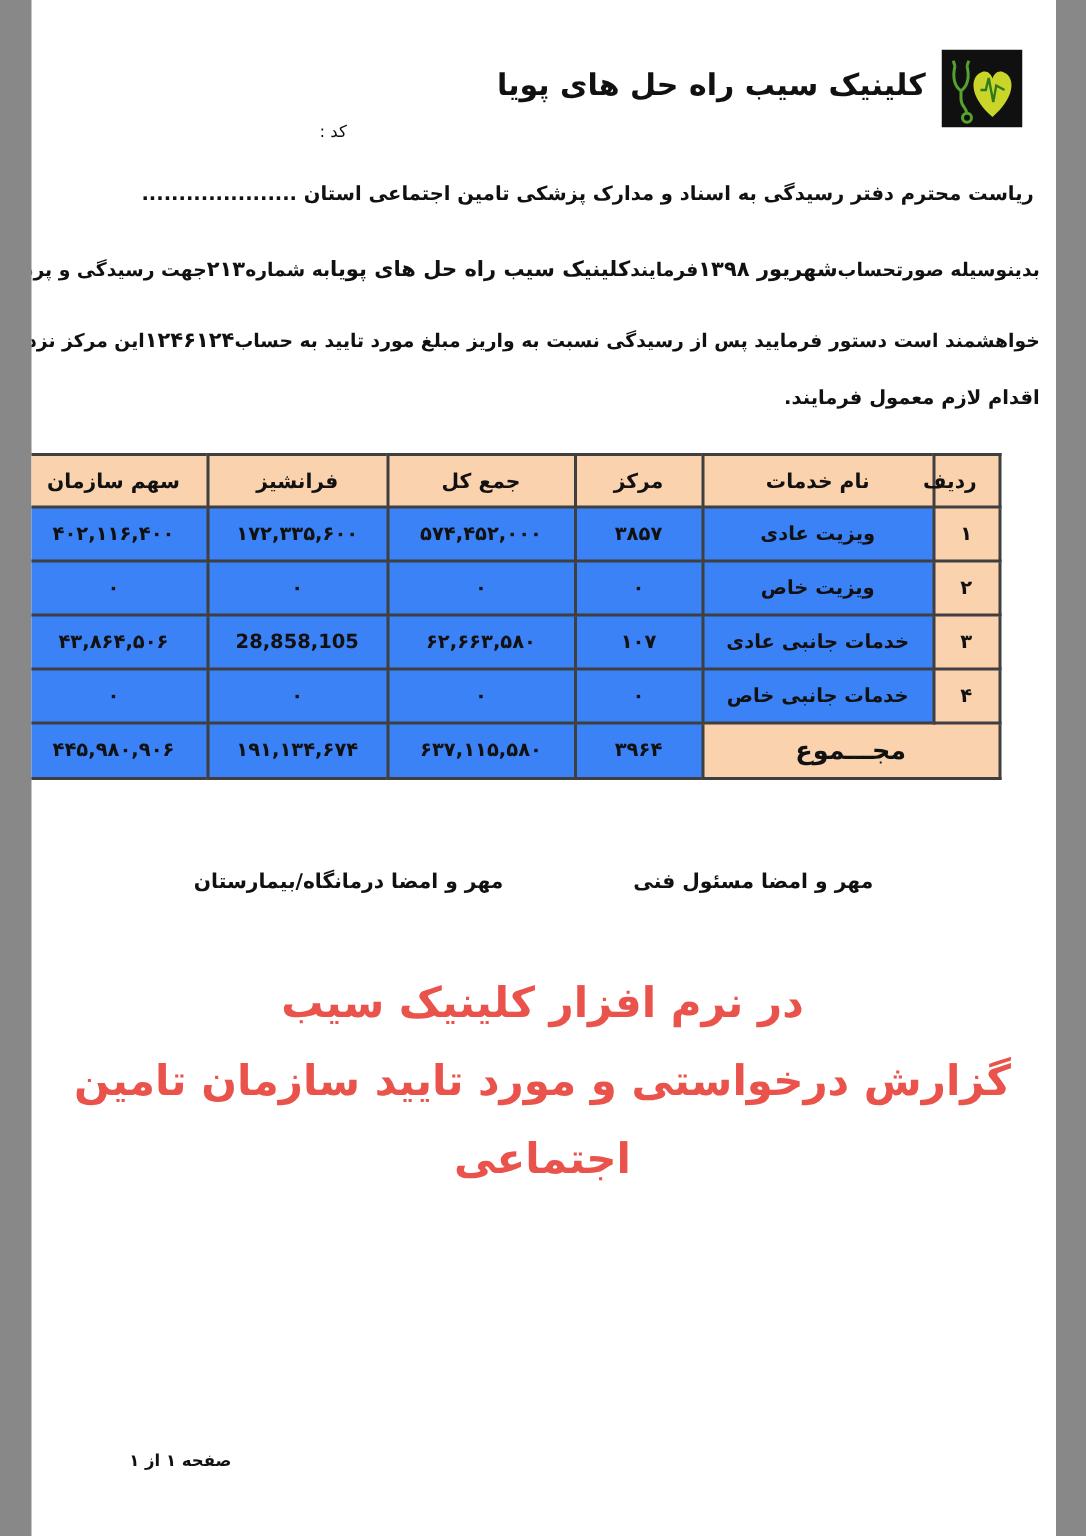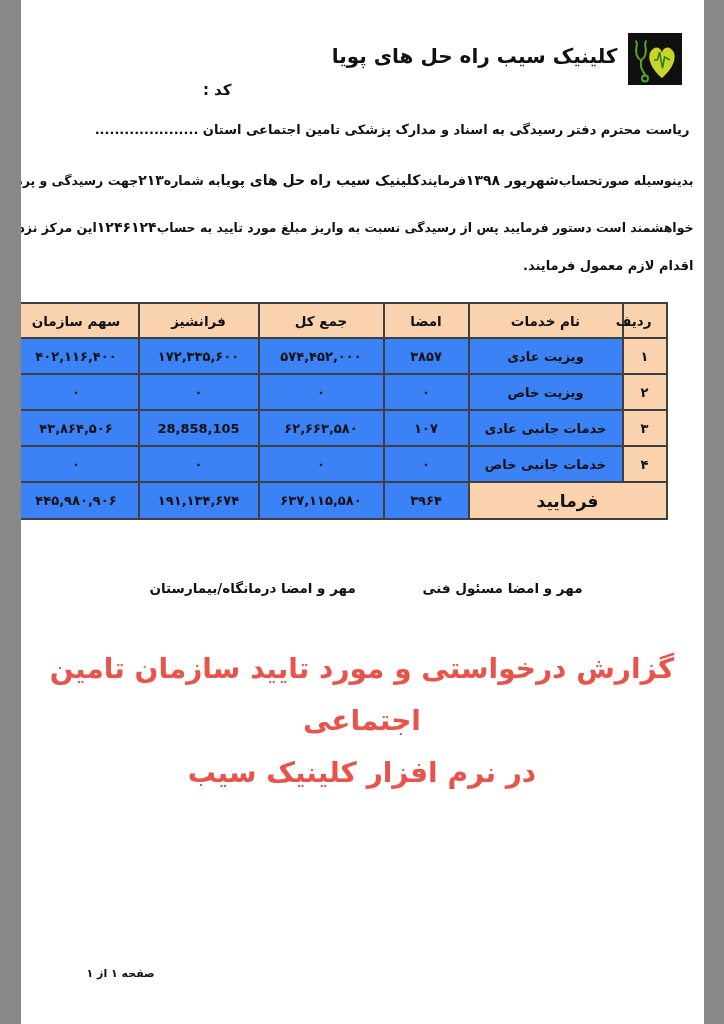--- a/index.html
+++ b/index.html
@@ -22,21 +22,21 @@
     color:#111;
   }
   
   .logo{position:absolute;top:33px;right:22px;width:54px;height:52px;}
   .clinic-title{
     position:absolute;top:44px;right:86px;
     font-size:20px;font-weight:bold;white-space:nowrap;
   }
   .code-label{
     position:absolute;top:81px;right:472px;
-    font-size:15px;font-weight:bold;white-space:nowrap;
+    font-size:11px;font-weight:normal;white-space:nowrap;
   }
   
   .recipient{
     position:absolute;top:122px;right:14px;
     font-size:13px;font-weight:bold;white-space:nowrap;
   }
   .spread-line{
     position:absolute;left:12px;right:10px;
     display:flex;justify-content:space-between;align-items:baseline;
     direction:rtl;white-space:nowrap;
@@ -62,21 +62,21 @@
     padding:0 14px;
   }
   .services-table th{height:35px;background:var(--table-header-bg,#fbd2ae);font-size:13.5px;}
   .services-table td{height:36px;background:#3b82f6;}
   .services-table td.rowno{background:var(--table-header-bg,#fbd2ae);}
   .services-table td.total-label{
     background:var(--table-header-bg,#fbd2ae);
     font-size:17px;height:37px;
   }
   
-  .sig{position:absolute;top:580px;font-size:13.5px;font-weight:bold;white-space:nowrap;margin-left:20px;}
+  .sig{position:absolute;top:580px;font-size:13.5px;font-weight:bold;white-space:nowrap;}
   .sig-technical{right:121px;}
   .sig-clinic{left:109px;}
   
   .note{
     position:absolute;top:643px;left:0;right:0;
     text-align:center;color:var(--accent-red,#e9534b);
     font-weight:bold;font-size:28px;line-height:52px;
   }
   
   .footer{
@@ -132,21 +132,21 @@
         <col style="width:154px">
         <col style="width:85px">
       <col style="width:125px">
         <col style="width:120px">
         <col style="width:125px">
     </colgroup>
     <thead>
       <tr>
         <th>ردیف</th>
         <th>نام خدمات</th>
-        <th>امضا</th>
+        <th>مرکز</th>
         <th>جمع کل</th>
         <th>فرانشیز</th>
         <th>سهم سازمان</th>
       </tr>
     </thead>
     <tbody>
       <tr>
         <td class="rowno">۱</td>
         <td>ویزیت عادی</td>
         <td>۳۸۵۷</td>
@@ -172,32 +172,32 @@
       </tr>
       <tr>
         <td class="rowno">۴</td>
         <td>خدمات جانبی خاص</td>
         <td>۰</td>
         <td>۰</td>
         <td>۰</td>
         <td>۰</td>
       </tr>
       <tr>
-        <td class="total-label" colspan="2">فرمایید</td>
+        <td class="total-label" colspan="2">مجـــموع</td>
         <td>۳۹۶۴</td>
         <td>۶۳۷,۱۱۵,۵۸۰</td>
         <td>۱۹۱,۱۳۴,۶۷۴</td>
         <td>۴۴۵,۹۸۰,۹۰۶</td>
       </tr>
     </tbody>
   </table>
 
   <div class="sig sig-technical">مهر و امضا مسئول فنی</div>
   <div class="sig sig-clinic">مهر و امضا درمانگاه/بیمارستان</div>
 
   <div class="note">
+    <div>در نرم افزار کلینیک سیب</div>
     <div>گزارش درخواستی و مورد تایید سازمان تامین اجتماعی</div>
-    <div>در نرم افزار کلینیک سیب</div>
   </div>
 
   <div class="footer">صفحه ۱ از ۱</div>
 
 </div>
 
 </body></html>

